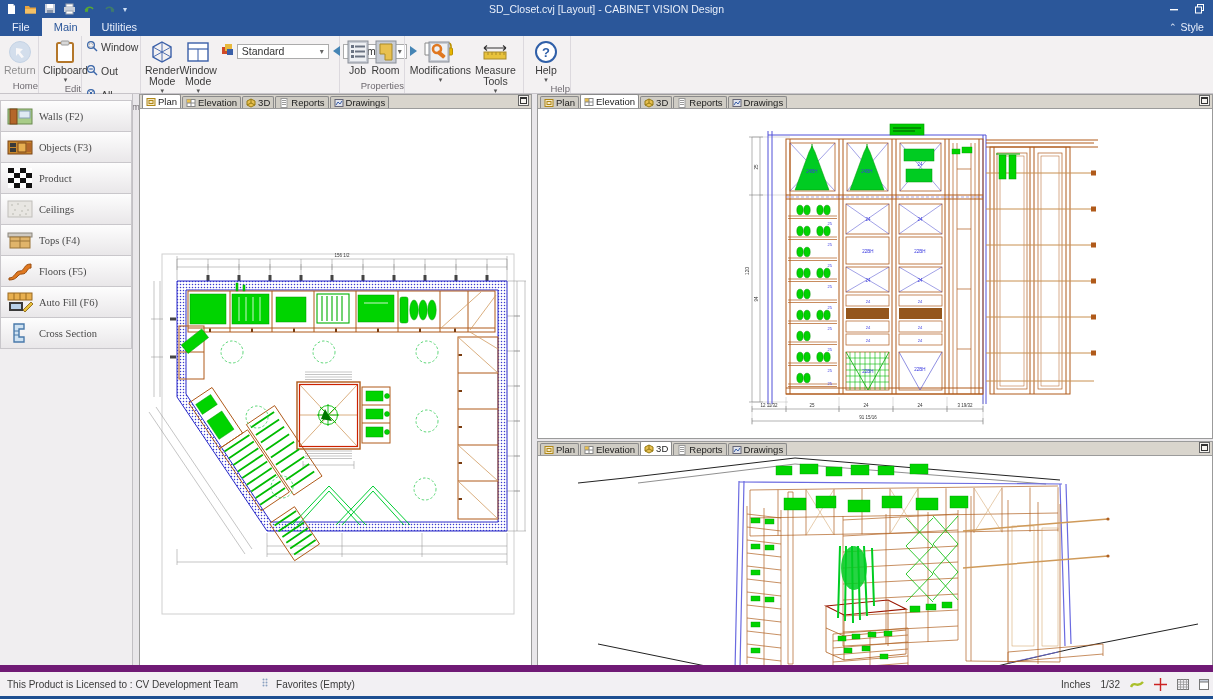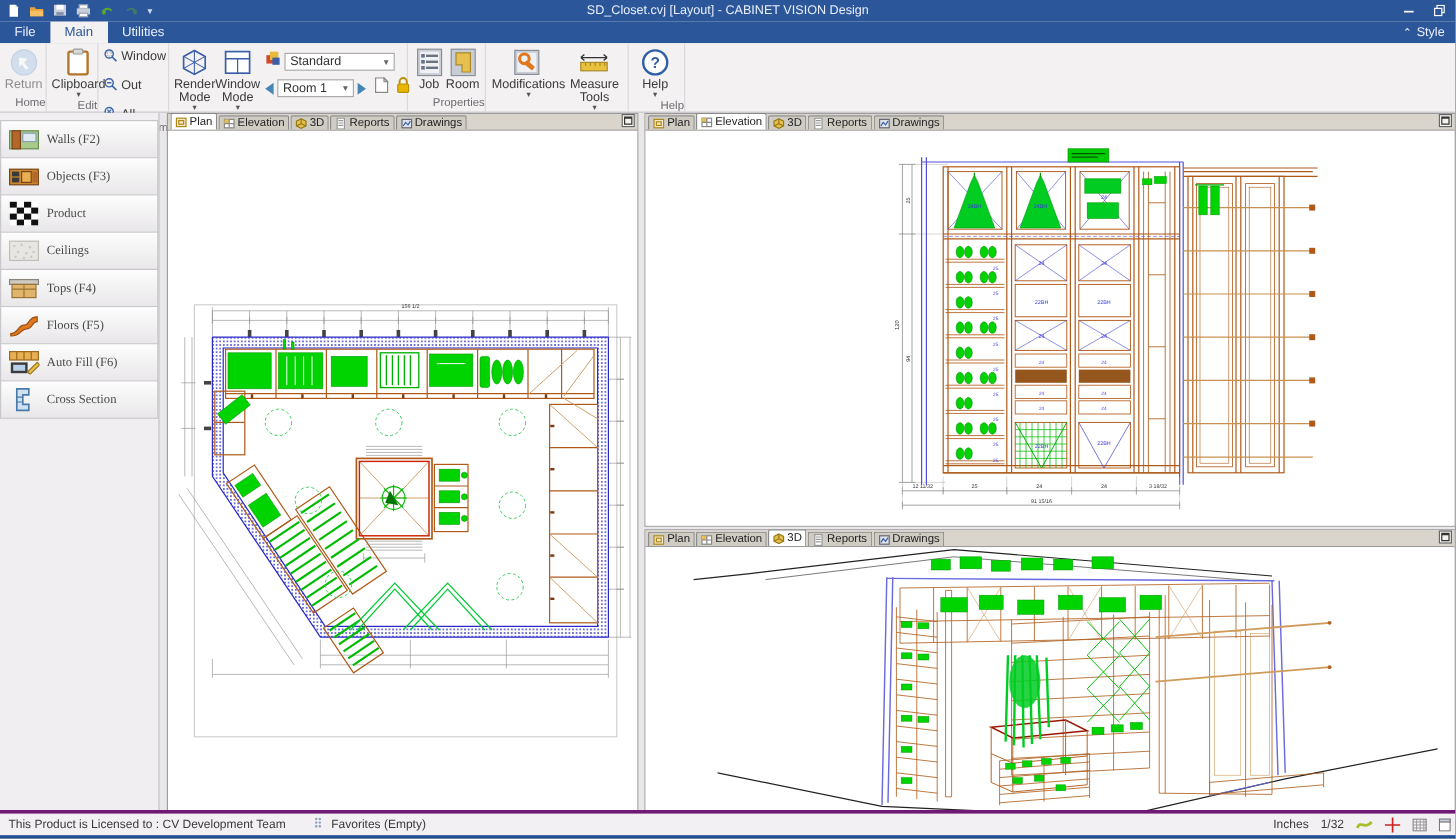--- a/index.html
+++ b/index.html
@@ -26,21 +26,21 @@
   .rgroup{position:relative;height:100%;border-right:1px solid #dcd9de;display:flex;flex-direction:column;}
   .rgroup-body{flex:1;display:flex;align-items:flex-start;padding:2px 4px 0;}
   .rgroup-label{height:13px;text-align:right;font-size:9.5px;color:#6e6a70;line-height:11px;}
   .bigbtn{width:46px;display:flex;flex-direction:column;align-items:center;font-size:10.5px;color:#3b3b3b;
           text-align:center;line-height:11px;padding-top:1px;}
   .bigbtn .ic{height:26px;display:flex;align-items:center;justify-content:center;}
   .bigbtn.disabled{opacity:.55;}
   .chev{font-size:7px;color:#555;line-height:7px;}
   .smallcol{display:flex;flex-direction:column;gap:12px;font-size:10.5px;color:#3b3b3b;padding-top:3px;}
   .smallbtn{display:flex;align-items:center;gap:3px;height:12px;}
-  .viewstack{display:flex;flex-direction:column;gap:4px;padding-top:4px;margin-left:4px;}
+  .viewstack{display:flex;gap:4px;padding-top:4px;margin-left:4px;}
   .viewrow{display:flex;align-items:center;gap:3px;}
   .combo{background:#fff;border:1px solid #ababab;height:15px;display:flex;align-items:center;
          font-size:10.5px;color:#333;padding:0 4px;box-sizing:border-box;}
   .combo .car{margin-left:auto;font-size:8px;color:#666;padding-left:6px;}
   .navarr{width:0;height:0;border-style:solid;display:inline-block;}
   .navarr.left{border-width:5px 7px 5px 0;border-color:transparent #4585b5 transparent transparent;}
   .navarr.right{border-width:5px 0 5px 7px;border-color:transparent transparent transparent #4585b5;}
   
   .sidebar{position:absolute;left:0;top:94px;width:133px;bottom:16px;background:#f0eef0;border-right:1px solid #c2c0c4;box-sizing:border-box;}
   .sidehead{height:6px;}
@@ -54,21 +54,21 @@
          border-bottom:1px solid #9b9b9b;position:relative;box-sizing:border-box;}
   .vtab{display:flex;align-items:center;gap:2px;font-size:9.5px;color:#222;background:#cfccc4;
         border:1px solid #8a8a8a;border-bottom:none;border-radius:2px 2px 0 0;padding:0 3px;height:11px;margin-right:1px;white-space:nowrap;}
   .vtab.active{background:#fff;height:13px;}
   .maxbox{position:absolute;right:2px;top:0px;width:11px;height:11px;border:1px solid #666;background:#f5f3f0;
           display:flex;align-items:center;justify-content:center;box-sizing:border-box;}
   .maxbox::before{content:"";width:5px;height:4px;border:1px solid #333;border-top-width:2px;}
   .canvas{position:absolute;left:0;right:0;top:14px;bottom:0;overflow:hidden;background:#fff;}
   .canvas svg{display:block;}
   
-  .statusbar{position:absolute;left:0;right:0;bottom:3px;height:21px;background:#f2f0f3;border-top:3px solid #701a75;
+  .statusbar{position:absolute;left:0;right:0;bottom:3px;height:31px;background:#f2f0f3;border-top:7px solid #701a75;
              display:flex;align-items:center;font-size:10px;color:#3a3a3a;box-sizing:border-box;text-align:right;}
   .statusbar .lic{padding-left:7px;}
   .grip{margin-left:24px;margin-right:8px;}
   .sright{margin-left:auto;display:flex;align-items:center;gap:10px;padding-right:4px;padding-left:40px;}
   .sico{display:flex;align-items:center;}
   .bottomstrip{position:absolute;left:0;right:0;bottom:0;height:3px;background:#1d4f91;}
 </style>
 </head>
 <body>
 

